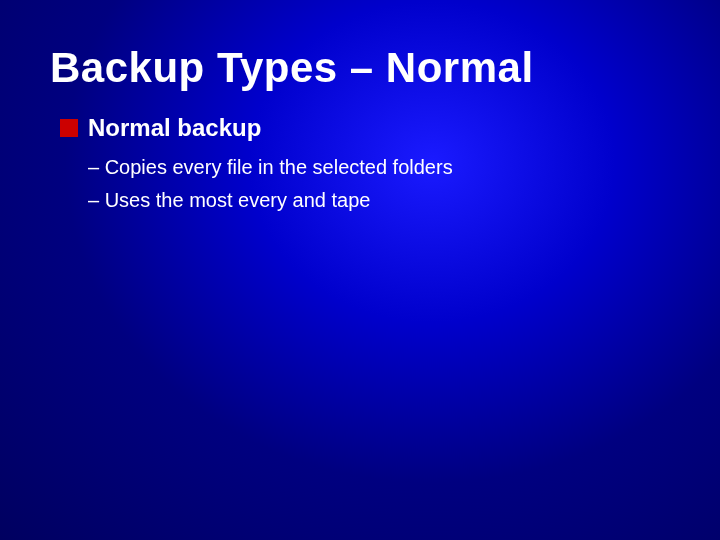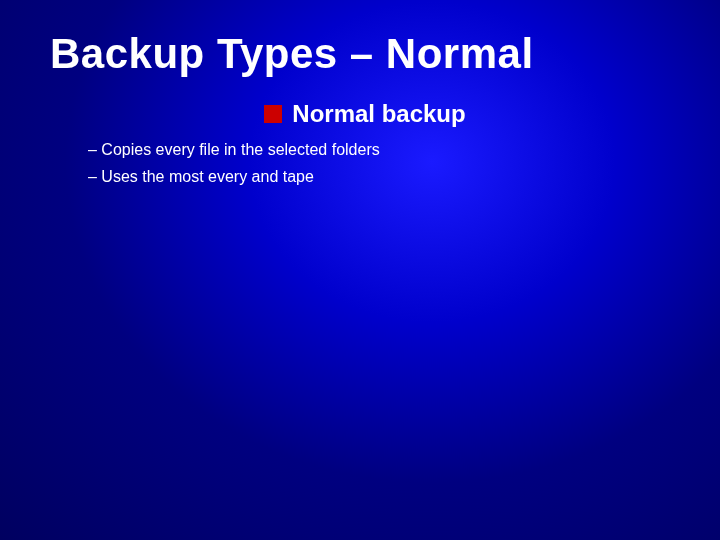--- a/index.html
+++ b/index.html
@@ -17,21 +17,21 @@
     .bg {
       position: absolute;
       inset: 0;
       background: radial-gradient(ellipse at 60% 30%, #1a1aff 0%, #0000cc 30%, #000080 60%, #000060 100%);
       z-index: 0;
     }
 
     .content {
       position: relative;
       z-index: 1;
-      padding: 30px 50px 20px 50px;
+      padding: 44px 50px 20px 50px;
       color: white;
     }
 
     .title {
       font-size: 42px;
       font-weight: bold;
       color: white;
       margin-bottom: 22px;
       letter-spacing: 0.5px;
     }
@@ -66,33 +66,32 @@
     }
 
     .bullet-header {
       display: flex;
       align-items: center;
       gap: 10px;
       font-size: 24px;
       font-weight: bold;
       color: white;
       margin-bottom: 10px;
-      justify-content: center;
     }
 
     .red-square {
       width: 18px;
       height: 18px;
       background: #cc0000;
       flex-shrink: 0;
     }
 
     .bullet-items {
       margin-left: 28px;
-      font-size: 16px;
+      font-size: 20px;
       color: white;
       line-height: 1.55;
     }
 
     .bullet-item {
       margin-bottom: 2px;
     }
 
     .bullet-item-wrapped {
       padding-left: 18px;

